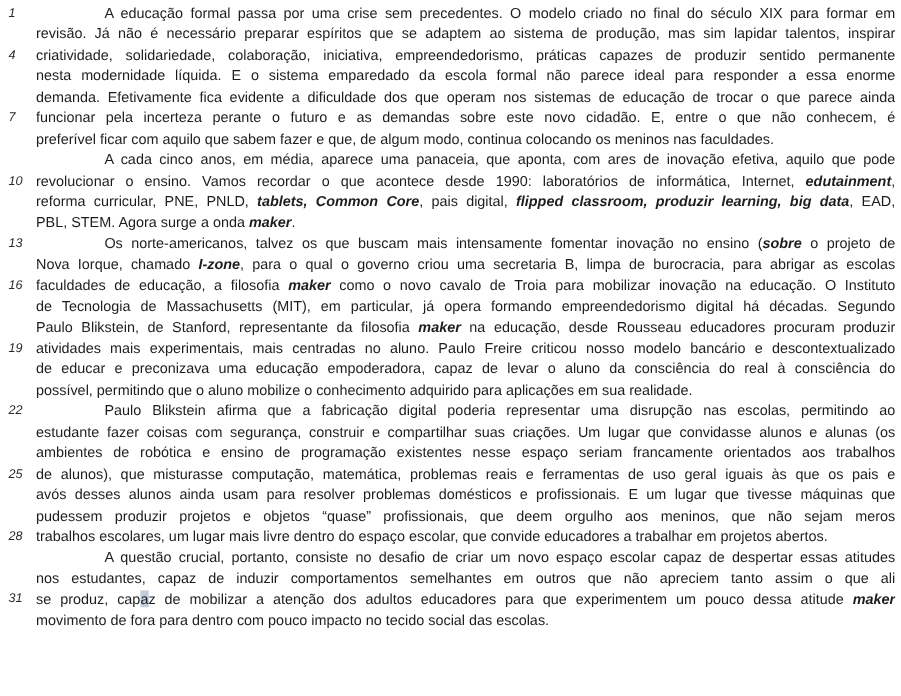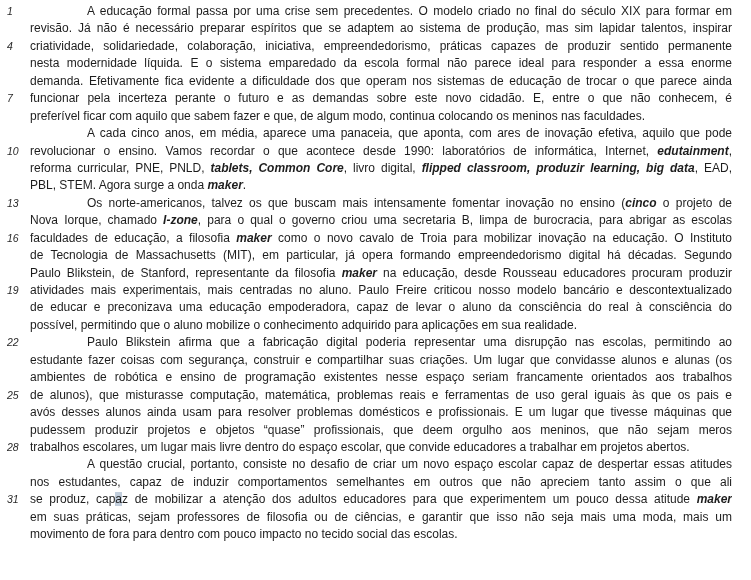--- a/index.html
+++ b/index.html
@@ -7,21 +7,21 @@
     width:751px;height:580px;background:#ffffff;box-sizing:border-box;
     padding-top:3px;overflow:hidden;
     font-family:"Liberation Sans",sans-serif;color:#1d1d1d;
   }
   .line{position:relative;height:17.45px;line-height:17.45px;font-size:12px;}
   .lnum{
     position:absolute;left:7px;top:0;width:22px;
     font-style:italic;font-size:10.5px;line-height:17.45px;color:#2a2a2a;
   }
   .ltext{
-    margin-left:30px;margin-right:19px;height:17.45px;overflow:hidden;
+    margin-left:30px;margin-right:5px;height:17.45px;overflow:hidden;
     text-align:justify;text-align-last:justify;
   }
   .ltext.last{text-align-last:left;}
   .ltext.indent{text-indent:57px;}
   .it{font-style:italic;font-weight:bold;}
   .hl{background:#c2cedc;}
 </style>
 </head>
 <body>
 
@@ -57,29 +57,29 @@
     <div class="line">
       <span class="lnum"></span>
       <div class="ltext indent"><span>A cada cinco anos, em média, aparece uma panaceia, que aponta, com ares de inovação efetiva, aquilo que pode</span></div>
     </div>
     <div class="line">
       <span class="lnum">10</span>
       <div class="ltext"><span>revolucionar o ensino. Vamos recordar o que acontece desde 1990: laboratórios de informática, Internet, </span><span class="it">edutainment</span><span>,</span></div>
     </div>
     <div class="line">
       <span class="lnum"></span>
-      <div class="ltext"><span>reforma curricular, PNE, PNLD, </span><span class="it">tablets, Common Core</span><span>, livro digital, </span><span class="it">flipped classroom, produzir learning, big data</span><span>, EAD,</span></div>
+      <div class="ltext"><span>reforma curricular, PNE, PNLD, </span><span class="it">tablets, Common Core</span><span>, pais digital, </span><span class="it">flipped classroom, produzir learning, big data</span><span>, EAD,</span></div>
     </div>
     <div class="line">
       <span class="lnum"></span>
       <div class="ltext last"><span>PBL, STEM. Agora surge a onda </span><span class="it">maker</span><span>.</span></div>
     </div>
     <div class="line">
       <span class="lnum">13</span>
-      <div class="ltext indent"><span>Os norte-americanos, talvez os que buscam mais intensamente fomentar inovação no ensino (</span><span class="it">cinco</span><span> o projeto de</span></div>
+      <div class="ltext indent"><span>Os norte-americanos, talvez os que buscam mais intensamente fomentar inovação no ensino (</span><span class="it">sobre</span><span> o projeto de</span></div>
     </div>
     <div class="line">
       <span class="lnum"></span>
       <div class="ltext"><span>Nova Iorque, chamado </span><span class="it">I-zone</span><span>, para o qual o governo criou uma secretaria B, limpa de burocracia, para abrigar as escolas</span></div>
     </div>
     <div class="line">
       <span class="lnum">16</span>
       <div class="ltext"><span>faculdades de educação, a filosofia </span><span class="it">maker</span><span> como o novo cavalo de Troia para mobilizar inovação na educação. O Instituto</span></div>
     </div>
     <div class="line">
@@ -137,19 +137,15 @@
     <div class="line">
       <span class="lnum"></span>
       <div class="ltext"><span>nos estudantes, capaz de induzir comportamentos semelhantes em outros que não apreciem tanto assim o que ali</span></div>
     </div>
     <div class="line">
       <span class="lnum">31</span>
       <div class="ltext"><span>se produz, cap</span><span class="hl">a</span><span>z de mobilizar a atenção dos adultos educadores para que experimentem um pouco dessa atitude </span><span class="it">maker</span></div>
     </div>
     <div class="line">
       <span class="lnum"></span>
-      <div class="ltext"><span>em suas práticas, sejam professores de filosofia ou de ciências, e garantir que isso não seja mais uma moda, mais um</span></div>
-    </div>
-    <div class="line">
-      <span class="lnum"></span>
       <div class="ltext last"><span>movimento de fora para dentro com pouco impacto no tecido social das escolas.</span></div>
     </div>
   </div>
 
 </body></html>

